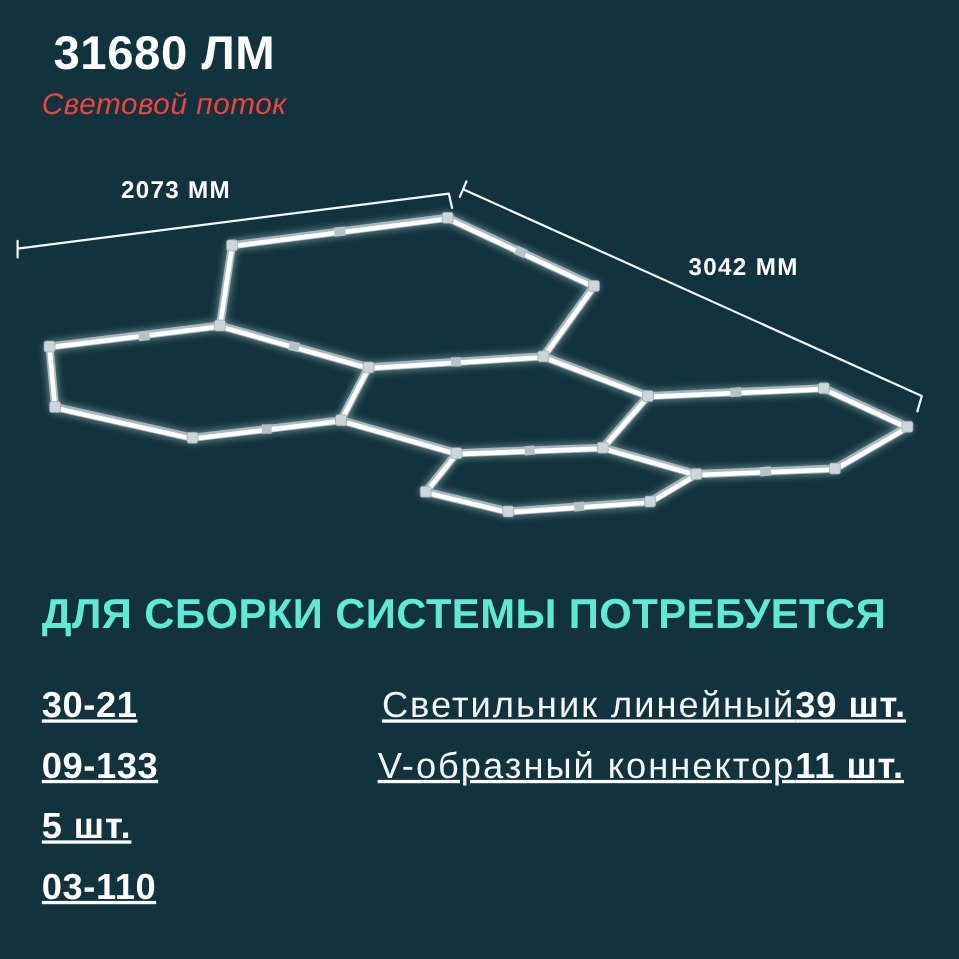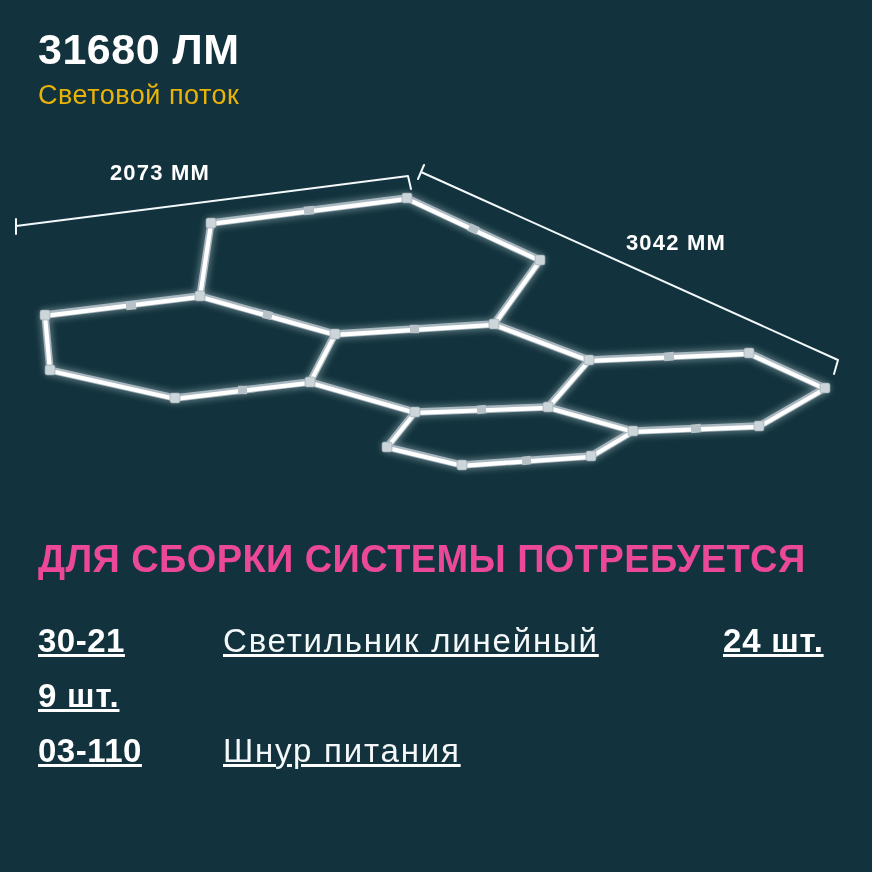--- a/index.html
+++ b/index.html
@@ -7,42 +7,42 @@
     position:relative;
     width:872px;height:872px;
     background:#12333d;
     overflow:hidden;
     font-family:"Liberation Sans","DejaVu Sans",sans-serif;
     color:#ffffff;
   }
   
   .hdr{position:absolute;left:38px;top:26px;}
   .lumens{font-size:43px;font-weight:800;letter-spacing:.5px;line-height:1.1;color:#ffffff;text-align:center;}
-  .lumens-cap{font-size:27px;font-weight:400;letter-spacing:.5px;margin-top:7px;color:#eab308;}
+  .lumens-cap{font-size:27px;font-weight:400;letter-spacing:.5px;margin-top:7px;color:#ef4444;font-style:italic;}
   
   .diagram{position:absolute;left:0;top:140px;width:872px;height:380px;display:block;}
   .diagram line, .diagram path{fill:none;}
   .lat{stroke-linecap:round;stroke-linejoin:round;fill:none;}
   .lat-glow{stroke:#e4f2f7;stroke-width:11;opacity:.35;filter:url(#blurglow);}
   .lat-outer{stroke:#a9b8c0;stroke-width:7.4;}
   .lat-inner{stroke:#ffffff;stroke-width:4.2;transform:translateY(.8px);}
   .coupler{stroke:#b7c2c8;stroke-width:8.4;stroke-linecap:butt;}
   .connector{fill:#ccd5da;stroke:#8ea0a9;stroke-width:.6;}
   .dim{stroke:#f3f8fa;stroke-width:2;stroke-linecap:round;stroke-linejoin:round;}
   .dim-label{fill:#ffffff;font-size:22px;font-weight:700;letter-spacing:1.2px;text-anchor:middle;
              font-family:"Liberation Sans","DejaVu Sans",sans-serif;}
   
   .parts-heading{
     position:absolute;left:38px;top:538px;margin:0;
-    font-size:38px;font-weight:800;letter-spacing:.4px;color:#ec4899;white-space:nowrap;
+    font-size:38px;font-weight:800;letter-spacing:.4px;color:#5eead4;white-space:nowrap;
   }
   .parts-table{position:absolute;left:38px;top:613px;width:796px;text-decoration:underline;}
   .prow{display:grid;grid-template-columns:185px 500px 1fr;align-items:center;height:55px;}
   .pcode{font-size:33px;font-weight:700;letter-spacing:.5px;}
-  .pname{font-size:33px;font-weight:400;letter-spacing:1.8px;color:#f4f8f9;}
+  .pname{font-size:33px;font-weight:400;letter-spacing:1.8px;color:#f4f8f9;text-align:right;}
   .pqty{font-size:33px;font-weight:700;letter-spacing:.8px;}
 </style>
 </head>
 <body>
 
 <div class="canvas">
 
   <div class="hdr">
     <div class="lumens">31680 ЛМ</div>
     <div class="lumens-cap">Световой поток</div>
@@ -138,24 +138,28 @@
       <rect class="connector" x="382" y="302" width="10" height="10" rx="2"></rect>
     </g>
   </svg>
 
   <h2 class="parts-heading">ДЛЯ СБОРКИ СИСТЕМЫ ПОТРЕБУЕТСЯ</h2>
 
   <div class="parts-table">
     <div class="prow">
       <span class="pcode">30-21</span>
       <span class="pname">Светильник линейный</span>
-      <span class="pqty">24 шт.</span>
+      <span class="pqty">39 шт.</span>
     </div>
     <div class="prow">
-      <span class="pqty">9 шт.</span>
+      <span class="pcode">09-133</span>
+      <span class="pname">V-образный коннектор</span>
+      <span class="pqty">11 шт.</span>
+    </div>
+    <div class="prow">
+      <span class="pqty">5 шт.</span>
     </div>
     <div class="prow">
       <span class="pcode">03-110</span>
-      <span class="pname">Шнур питания</span>
     </div>
   </div>
 
 </div>
 
 </body></html>

